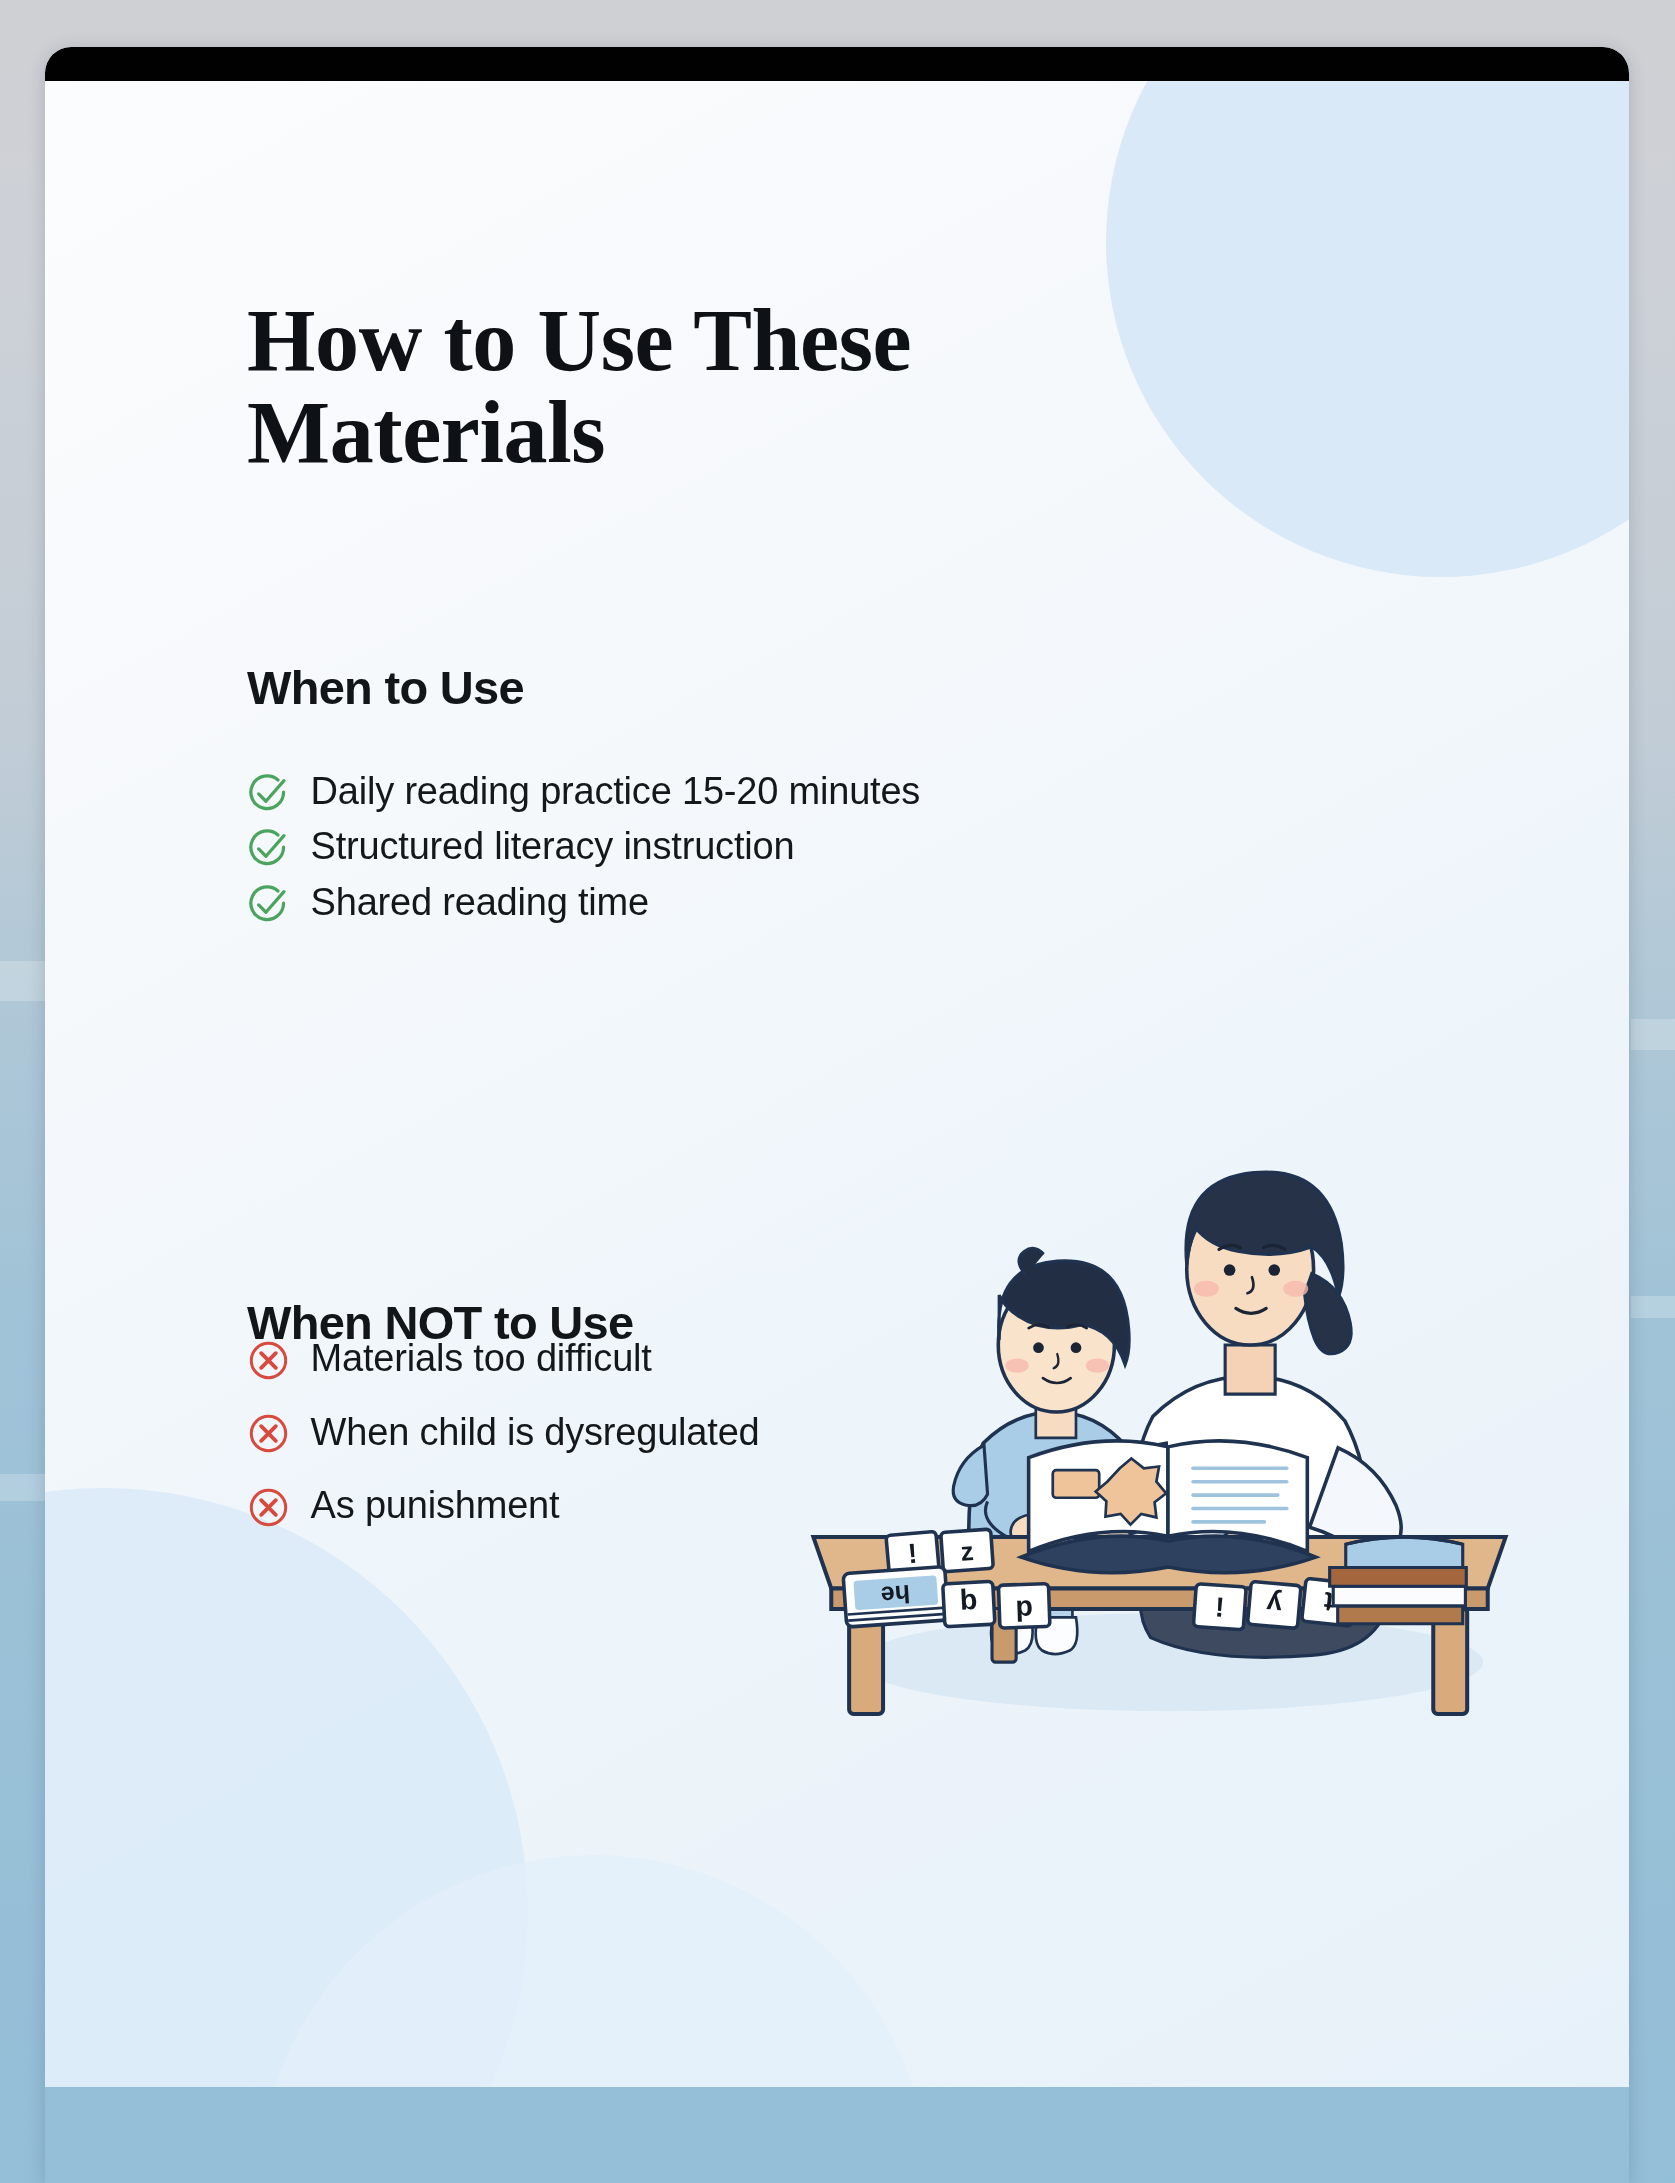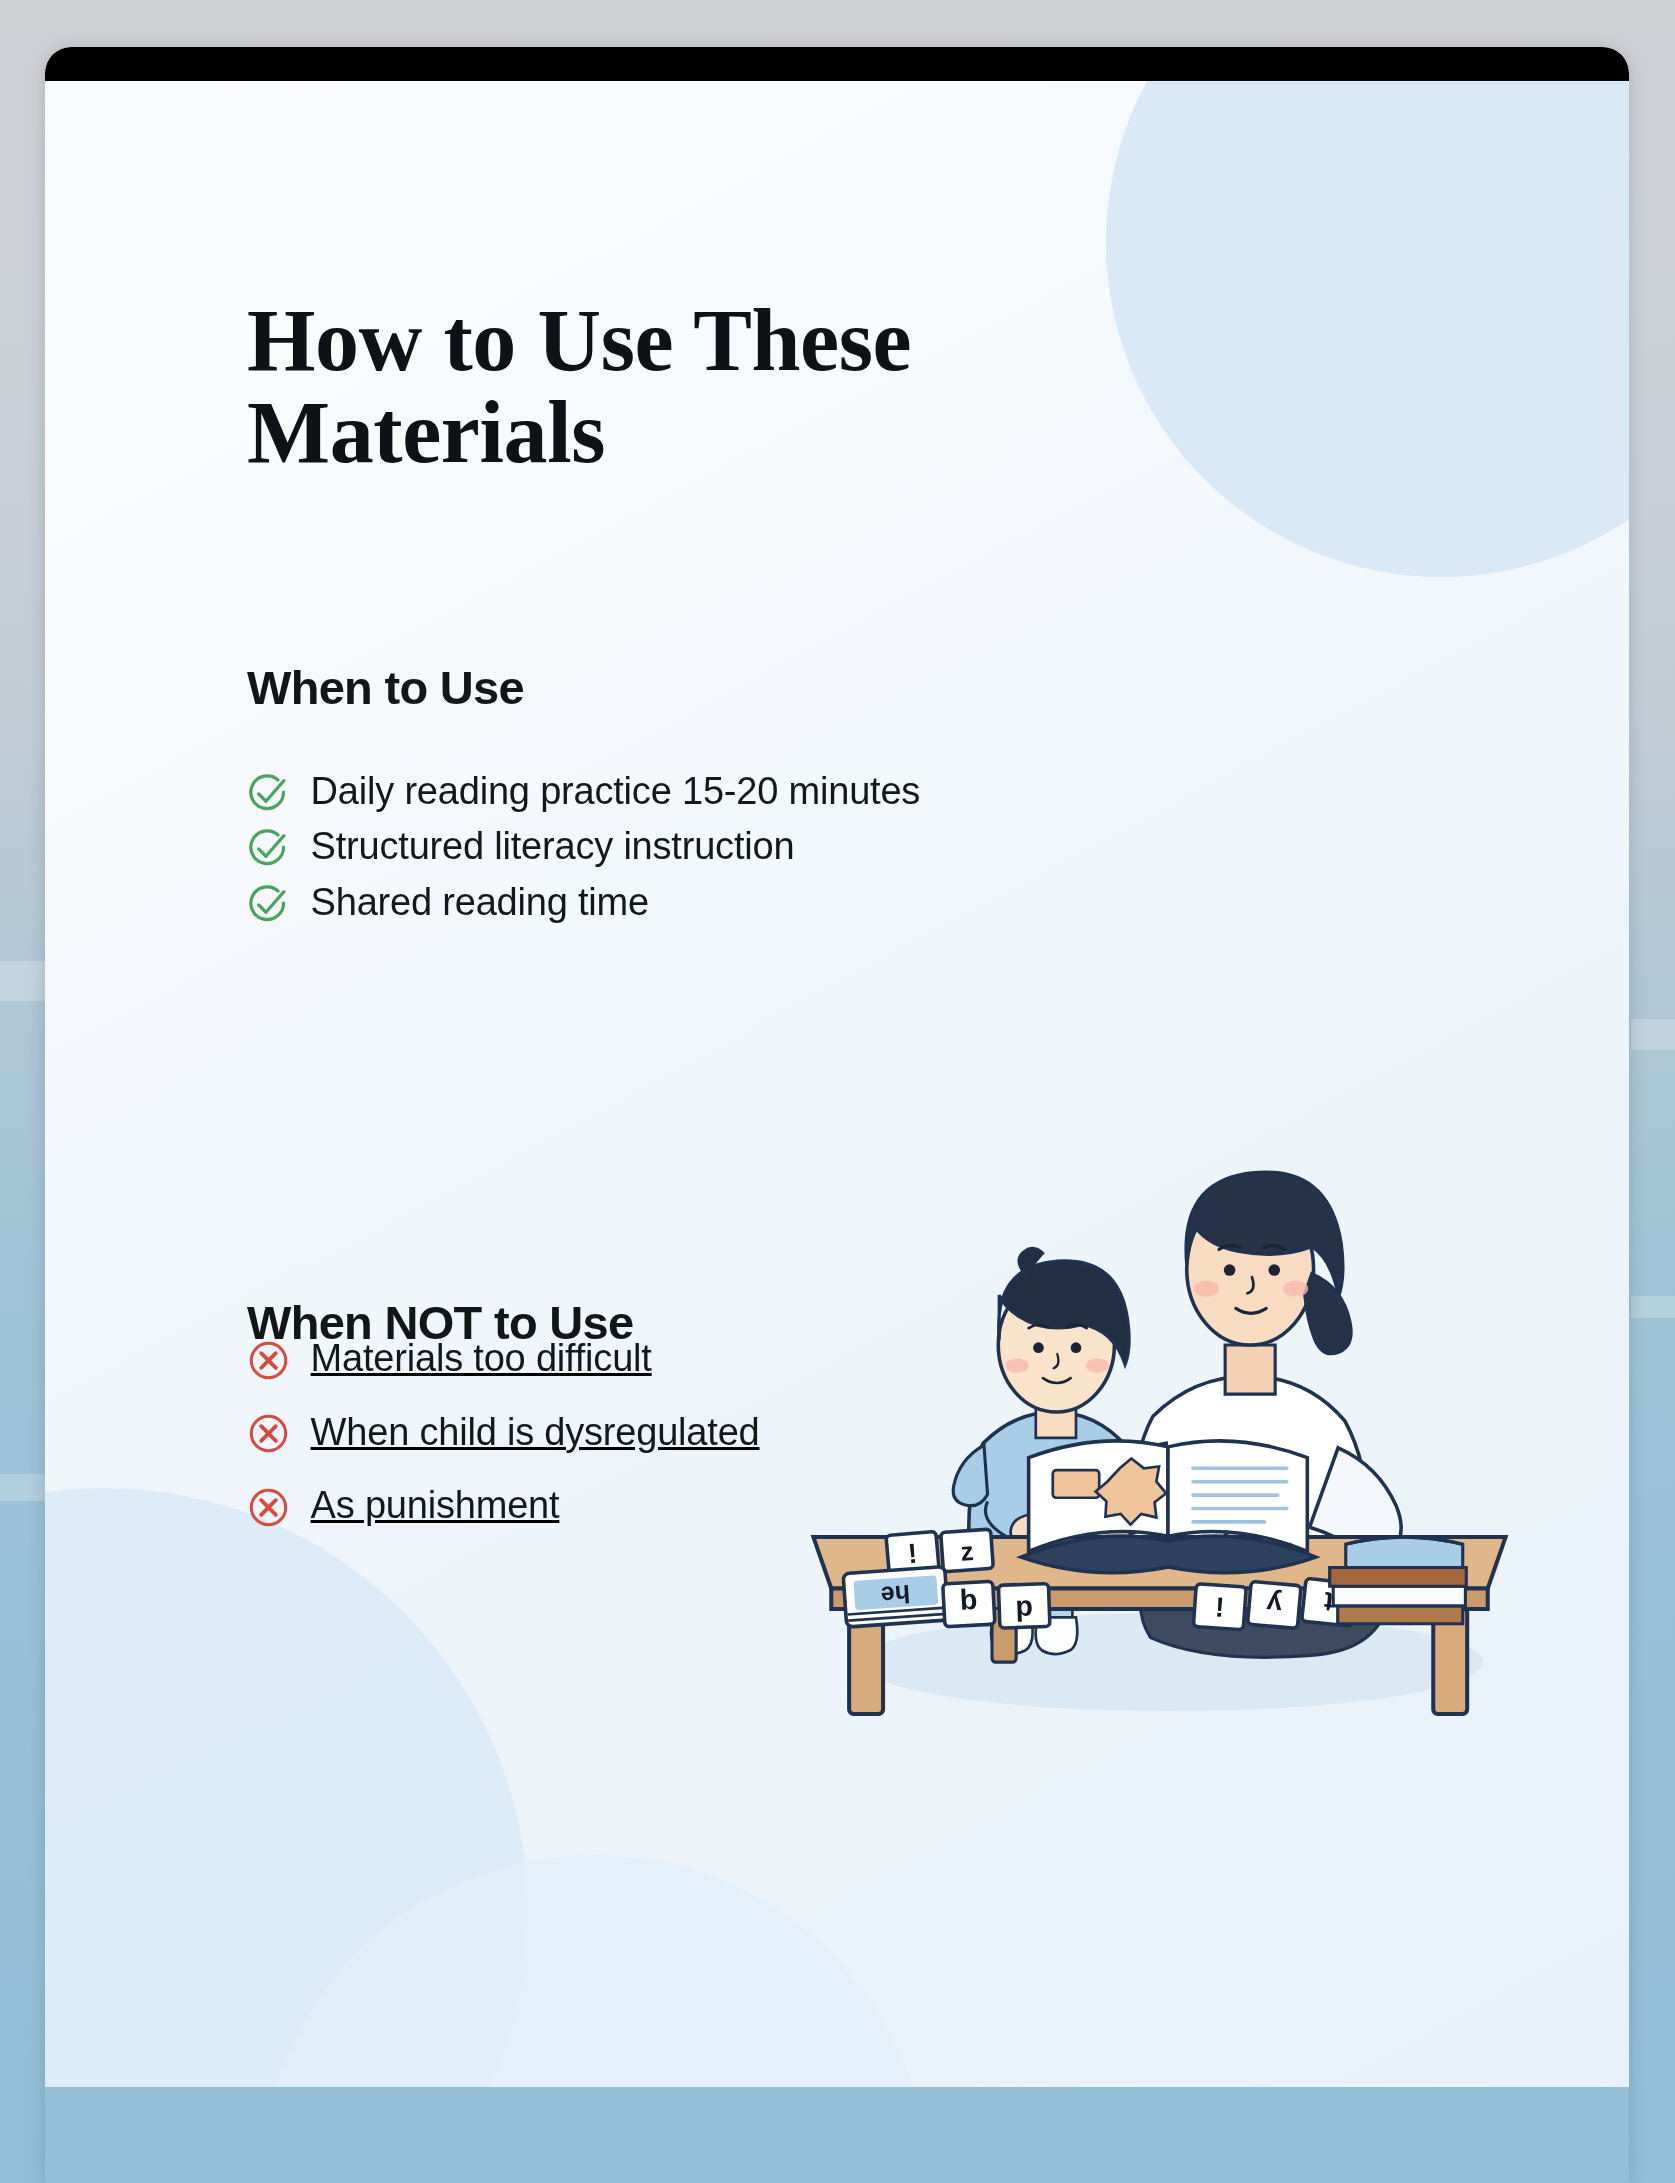--- a/index.html
+++ b/index.html
@@ -63,21 +63,21 @@
     position:absolute;left:202px;
     font-weight:700;font-size:47px;line-height:1;color:#131619;
     letter-spacing:-0.7px;
   }
   #sec-when{top:583px;}
   #sec-not{top:1218px;}
 
   
   .list{position:absolute;left:202px;}
   #list-when{top:688px;}
-  #list-not{top:1255px;text-decoration:underline;}
+  #list-not{top:1255px;}
 
   .li{display:flex;align-items:flex-start;}
   #list-when .li{margin-bottom:9.8px;}
   #list-not .li{margin-bottom:28px;}
 
   .ico{width:43px;height:43px;flex:0 0 43px;margin-right:20.6px;margin-top:2.7px;}
   .ico svg{display:block;width:43px;height:43px;overflow:visible;}
 
   .li-text{
     font-size:38px;line-height:1.16;color:#15181b;font-weight:400;

